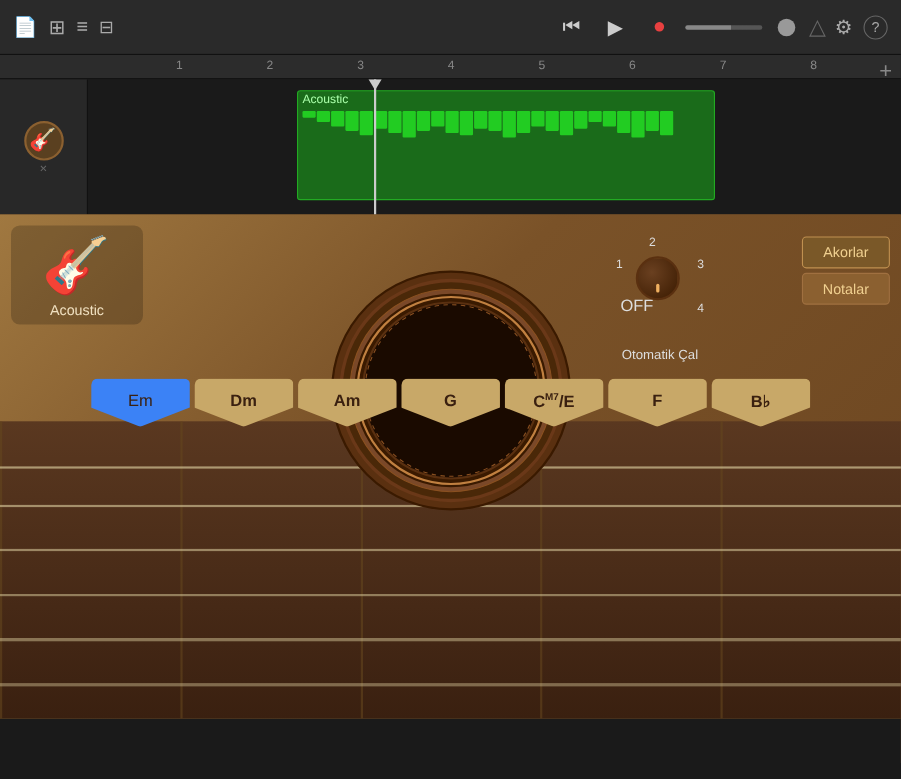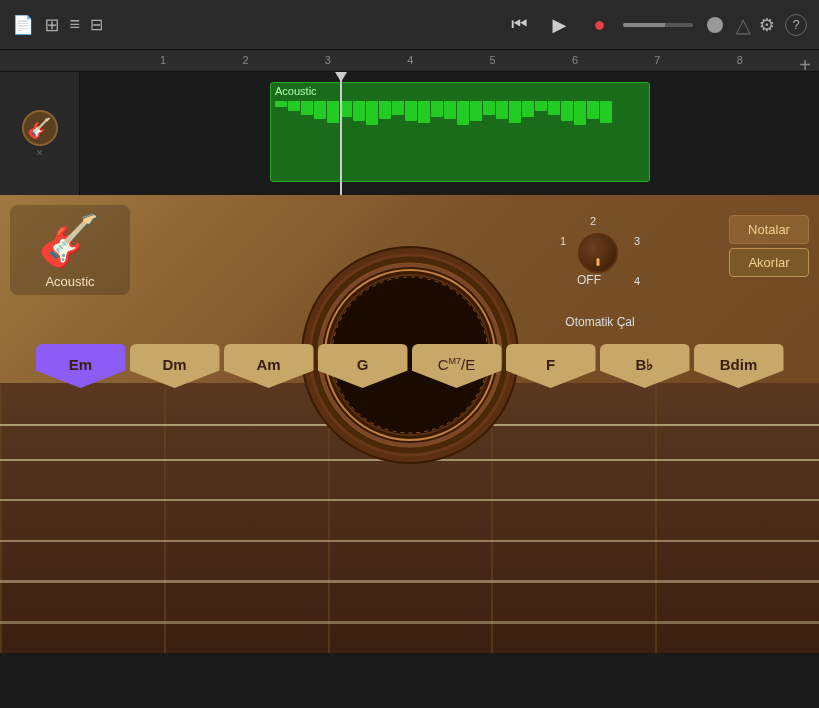--- a/index.html
+++ b/index.html
@@ -234,23 +234,23 @@
     }
     .knob-labels {
       position: relative;
       width: 80px;
       height: 80px;
       margin-bottom: 4px;
     }
     .knob-label-off {
       position: absolute;
       bottom: 8px;
-      left: 17px;
+      left: 4px;
       color: #ddd;
-      font-size: 12px;
+      font-size: 15px;
     }
     .knob-label-1 {
       position: absolute;
       top: 20px;
       left: 0px;
       color: #ddd;
       font-size: 11px;
     }
     .knob-label-2 {
       position: absolute;
@@ -480,48 +480,45 @@
         <span class="knob-label-2">2</span>
         <span class="knob-label-3">3</span>
         <span class="knob-label-4">4</span>
         <div class="knob"></div>
       </div>
       <span class="autoplay-label">Otomatik Çal</span>
     </div>
   </div>
 
   <div class="chord-note-btns">
+    <button class="chord-note-btn active">Akorlar</button>
     <button class="chord-note-btn">Notalar</button>
-    <button class="chord-note-btn active">Akorlar</button>
   </div>
 
   <div style="position:absolute; bottom:265px; left:0; width:100%; display:flex; justify-content:center; gap:4px; z-index:5; padding:0 8px;">
-    <div style="background:#8b5cf6; border:none; border-radius:6px 6px 0 0; width:90px; text-align:center; font-size:15px; font-weight:700; color:#3a2010; cursor:pointer; padding:12px 0 14px 0; clip-path:polygon(0 0,100% 0,100% 60%,50% 100%,0 60%);">
+    <div style="background:#3b82f6; border:none; border-radius:6px 6px 0 0; width:90px; text-align:center; font-size:15px; font-weight:400; color:#3a2010; cursor:pointer; padding:12px 0 14px 0; clip-path:polygon(0 0,100% 0,100% 60%,50% 100%,0 60%);">
       <span>Em</span>
     </div>
     <div style="background:#c8a868; border:none; border-radius:6px 6px 0 0; width:90px; text-align:center; font-size:15px; font-weight:600; color:#3a2010; cursor:pointer; padding:12px 0 14px 0; clip-path:polygon(0 0,100% 0,100% 60%,50% 100%,0 60%);">
       <span>Dm</span>
     </div>
     <div style="background:#c8a868; border:none; border-radius:6px 6px 0 0; width:90px; text-align:center; font-size:15px; font-weight:600; color:#3a2010; cursor:pointer; padding:12px 0 14px 0; clip-path:polygon(0 0,100% 0,100% 60%,50% 100%,0 60%);">
       <span>Am</span>
     </div>
     <div style="background:#c8a868; border:none; border-radius:6px 6px 0 0; width:90px; text-align:center; font-size:15px; font-weight:600; color:#3a2010; cursor:pointer; padding:12px 0 14px 0; clip-path:polygon(0 0,100% 0,100% 60%,50% 100%,0 60%);">
       <span>G</span>
     </div>
-    <div style="background:#c8a868; border:none; border-radius:6px 6px 0 0; width:90px; text-align:center; font-size:15px; font-weight:400; color:#3a2010; cursor:pointer; padding:12px 0 14px 0; clip-path:polygon(0 0,100% 0,100% 60%,50% 100%,0 60%);">
+    <div style="background:#c8a868; border:none; border-radius:6px 6px 0 0; width:90px; text-align:center; font-size:15px; font-weight:700; color:#3a2010; cursor:pointer; padding:12px 0 14px 0; clip-path:polygon(0 0,100% 0,100% 60%,50% 100%,0 60%);">
       <span>C<sup style="font-size:9px">M7</sup>/E</span>
     </div>
     <div style="background:#c8a868; border:none; border-radius:6px 6px 0 0; width:90px; text-align:center; font-size:15px; font-weight:600; color:#3a2010; cursor:pointer; padding:12px 0 14px 0; clip-path:polygon(0 0,100% 0,100% 60%,50% 100%,0 60%);">
       <span>F</span>
     </div>
     <div style="background:#c8a868; border:none; border-radius:6px 6px 0 0; width:90px; text-align:center; font-size:15px; font-weight:600; color:#3a2010; cursor:pointer; padding:12px 0 14px 0; clip-path:polygon(0 0,100% 0,100% 60%,50% 100%,0 60%);">
       <span>B♭</span>
-    </div>
-    <div style="background:#c8a868; border:none; border-radius:6px 6px 0 0; width:90px; text-align:center; font-size:15px; font-weight:600; color:#3a2010; cursor:pointer; padding:12px 0 14px 0; clip-path:polygon(0 0,100% 0,100% 60%,50% 100%,0 60%);">
-      <span>Bdim</span>
     </div>
   </div>
 
   <div class="strings-background">
 
     <div class="fret-marker" style="left:0%"></div>
     <div class="fret-marker" style="left:20%"></div>
     <div class="fret-marker" style="left:40%"></div>
     <div class="fret-marker" style="left:60%"></div>
     <div class="fret-marker" style="left:80%"></div>

